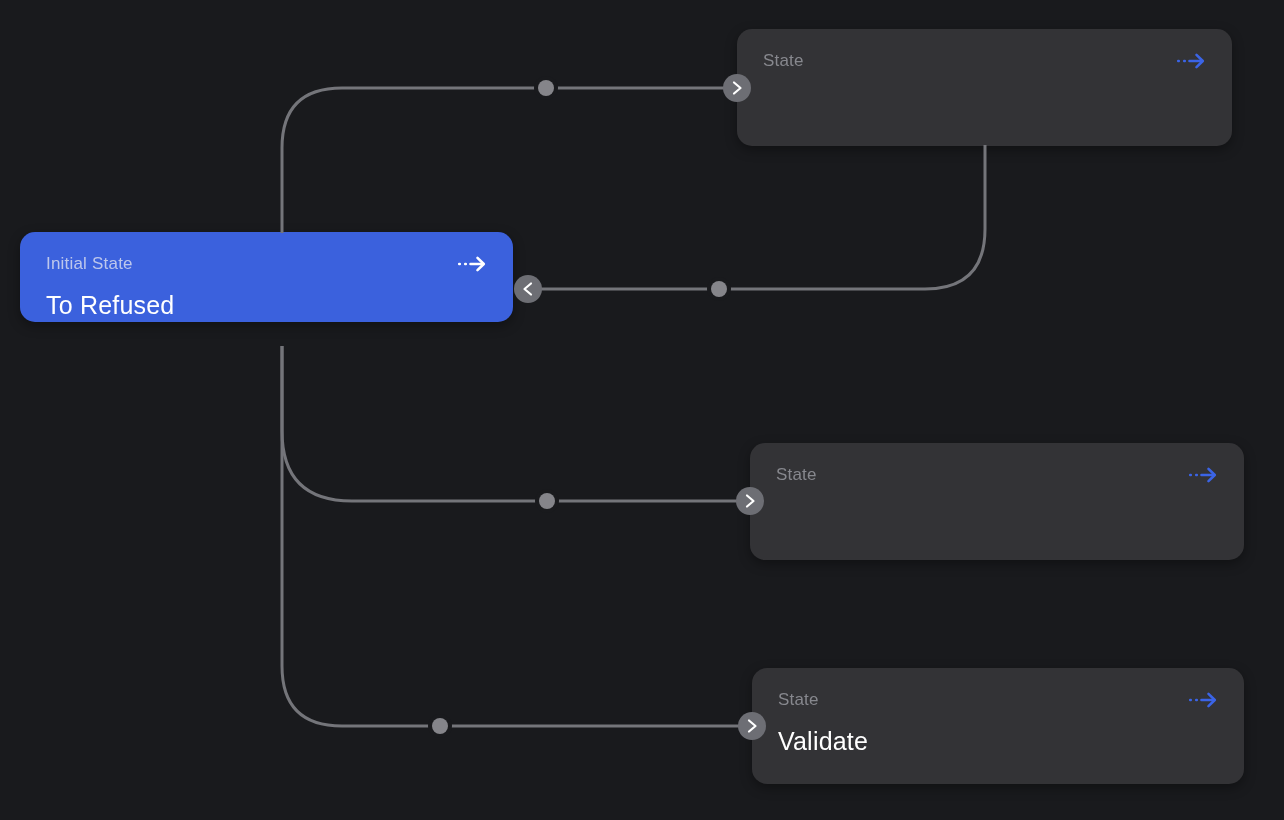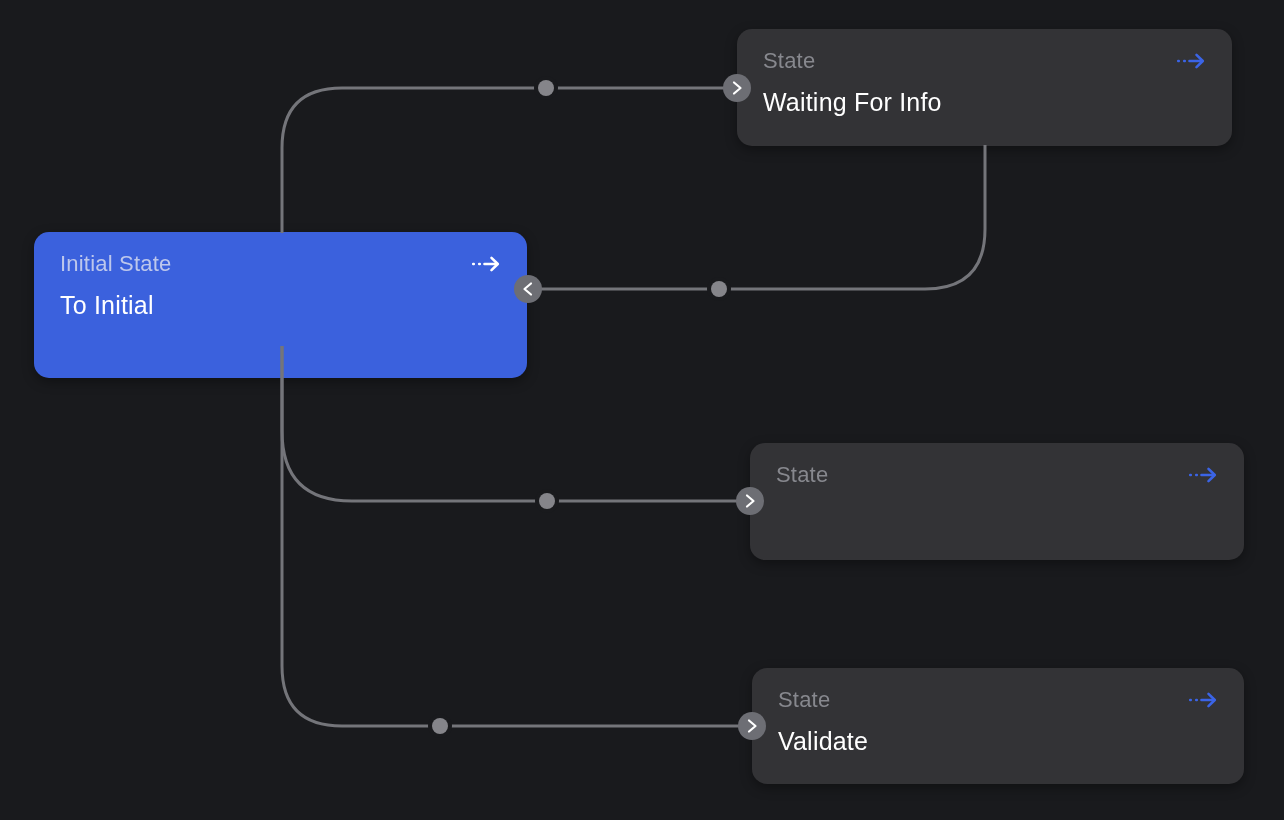--- a/index.html
+++ b/index.html
@@ -30,21 +30,21 @@
     z-index:1;
   }
   .node.initial{background:var(--accent-blue);}
   .node.state{background:var(--node-bg);}
   .node-head{
     display:flex;
     align-items:center;
     justify-content:space-between;
   }
   .node-label{
-    font-size:22px;
+    font-size:17px;
     line-height:20px;
     letter-spacing:.2px;
   }
   .node.initial .node-label{color:var(--label-on-blue);}
   .node.state .node-label{color:var(--label-on-dark);}
   .node-title{
     margin-top:16px;
     font-size:25px;
     line-height:30px;
     color:var(--title-white);
@@ -88,48 +88,47 @@
       <circle cx="547" cy="501" r="12" class="dot-halo"></circle>
       <circle cx="547" cy="501" r="8" class="dot"></circle>
       <circle cx="750" cy="501" r="14" class="handle"></circle>
       <polyline points="747,495.5 753.5,501 747,506.5" class="handle-chevron"></polyline>
       <circle cx="440" cy="726" r="12" class="dot-halo"></circle>
       <circle cx="440" cy="726" r="8" class="dot"></circle>
       <circle cx="752" cy="726" r="14" class="handle"></circle>
       <polyline points="749,720.5 755.5,726 749,731.5" class="handle-chevron"></polyline>
     </svg>
 
-  <div class="node initial" style="left: 34px; top: 232px; width: 493px; height: 146px;">
+  <div class="node initial" style="left: 20px; top: 232px; width: 493px; height: 90px;">
     <div class="node-head">
       <span class="node-label">Initial State</span>
       <span class="transition-icon">
         <svg viewBox="0 0 30 18">
           <rect x="1" y="7.7" width="3" height="2.6" rx="1.1" fill="currentColor"></rect>
           <rect x="7" y="7.7" width="3" height="2.6" rx="1.1" fill="currentColor"></rect>
           <line x1="13.5" y1="9" x2="26" y2="9" stroke="currentColor" stroke-width="2.6" stroke-linecap="round"></line>
           <polyline points="20.5,2.9 26.8,9 20.5,15.1" stroke="currentColor" stroke-width="2.6" fill="none" stroke-linecap="round" stroke-linejoin="round"></polyline>
         </svg>
       </span>
     </div>
-    <div class="node-title">To Initial</div>
+    <div class="node-title">To Refused</div>
   </div>
 
   <div class="node state" style="left: 737px; top: 29px; width: 495px; height: 117px;">
     <div class="node-head">
       <span class="node-label">State</span>
       <span class="transition-icon">
         <svg viewBox="0 0 30 18">
           <rect x="1" y="7.7" width="3" height="2.6" rx="1.1" fill="currentColor"></rect>
           <rect x="7" y="7.7" width="3" height="2.6" rx="1.1" fill="currentColor"></rect>
           <line x1="13.5" y1="9" x2="26" y2="9" stroke="currentColor" stroke-width="2.6" stroke-linecap="round"></line>
           <polyline points="20.5,2.9 26.8,9 20.5,15.1" stroke="currentColor" stroke-width="2.6" fill="none" stroke-linecap="round" stroke-linejoin="round"></polyline>
         </svg>
       </span>
     </div>
-    <div class="node-title">Waiting For Info</div>
   </div>
 
   <div class="node state" style="left: 750px; top: 443px; width: 494px; height: 117px;">
     <div class="node-head">
       <span class="node-label">State</span>
       <span class="transition-icon">
         <svg viewBox="0 0 30 18">
           <rect x="1" y="7.7" width="3" height="2.6" rx="1.1" fill="currentColor"></rect>
           <rect x="7" y="7.7" width="3" height="2.6" rx="1.1" fill="currentColor"></rect>
           <line x1="13.5" y1="9" x2="26" y2="9" stroke="currentColor" stroke-width="2.6" stroke-linecap="round"></line>

